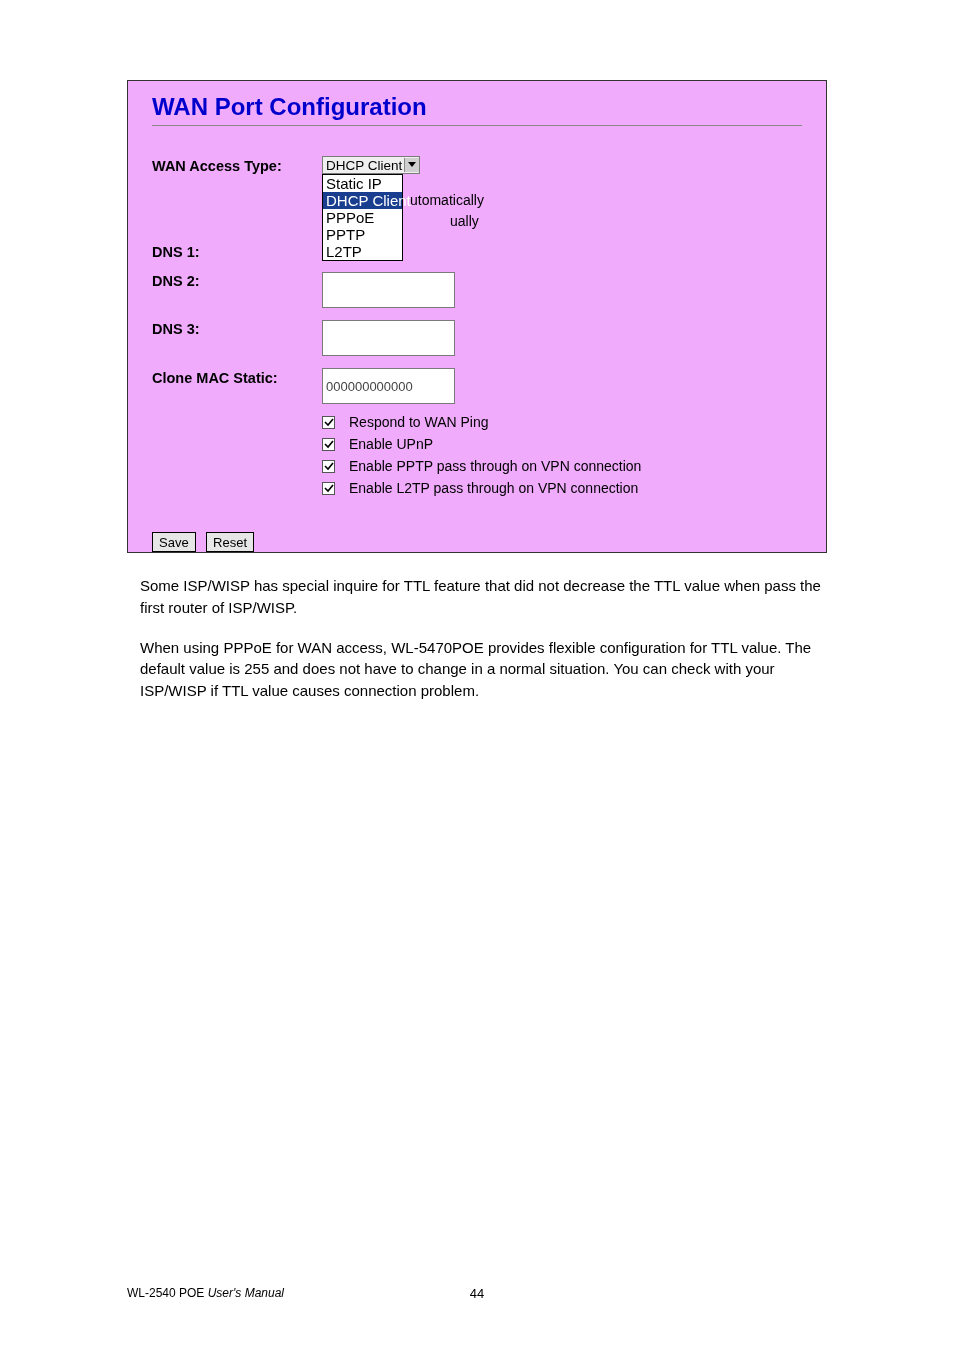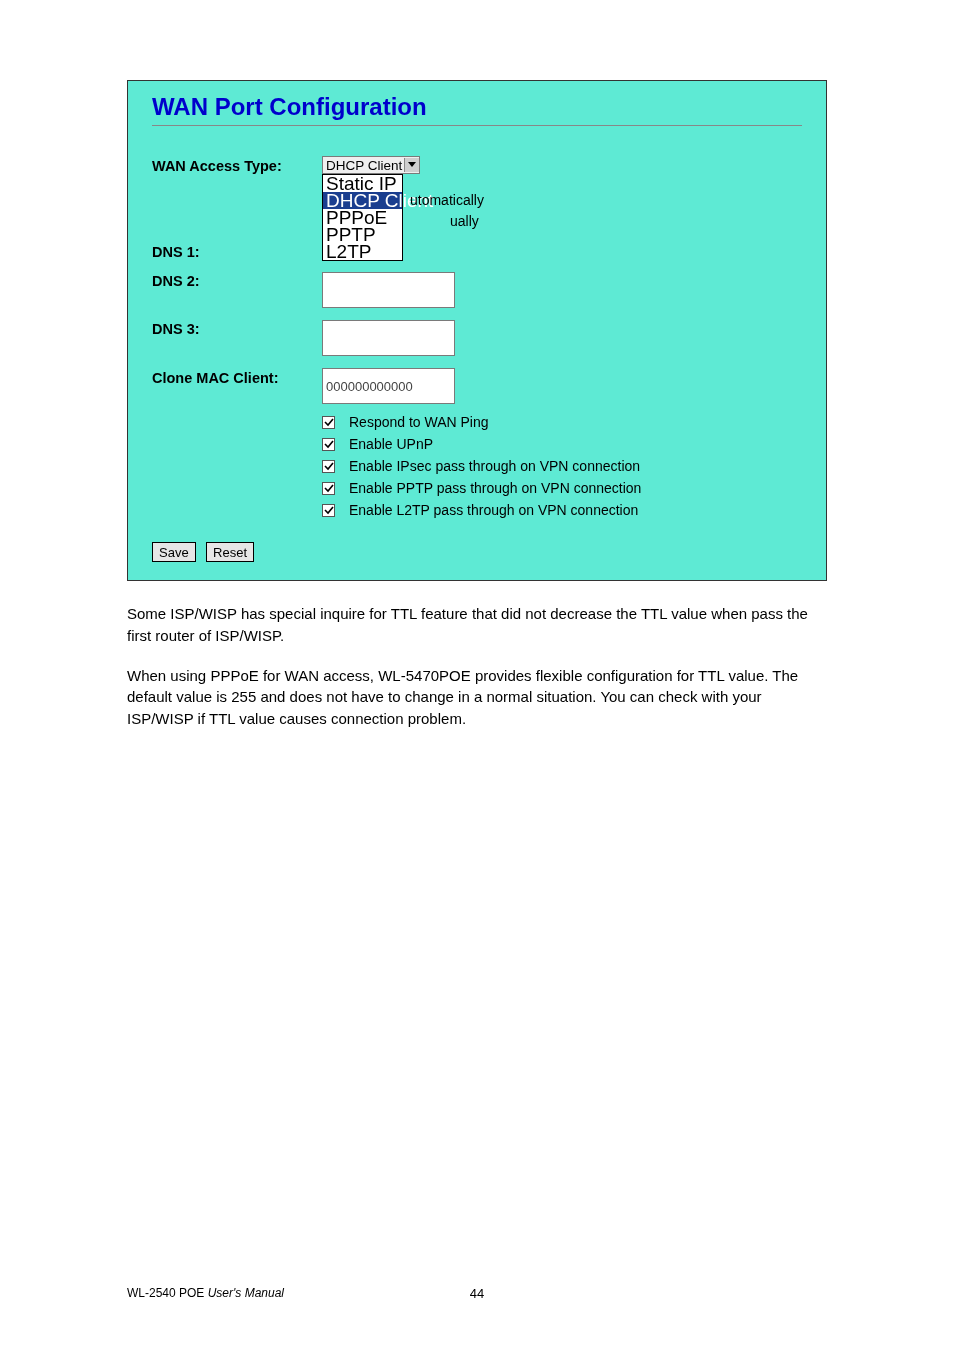--- a/index.html
+++ b/index.html
@@ -7,22 +7,22 @@
       width: 954px;
       height: 1350px;
       background: #fff;
       font-family: Arial, Helvetica, sans-serif;
       position: relative;
       padding: 80px 127px 0 127px;
       color: #000;
     }
     .panel {
       border: 1px solid #333;
-      padding: 10px 24px 18px 24px;
-      background: #5eead4;
+      padding: 10px 24px 0 24px;
+      background: #f0abfc;
     }
     .panel-title {
       color: #0000cc;
       font-size: 24px;
       font-weight: bold;
       margin: 2px 0 4px 0;
     }
     .title-rule {
       border: 0;
       border-top: 1px solid #888;
@@ -61,21 +61,21 @@
       background: #cfcfcf;
       border-left: 1px solid #888;
       display:flex; align-items:center; justify-content:center;
     }
     .selectbox-btn svg { display:block; }
     .dropdown-list {
       position: absolute;
       top: 18px; left: 0;
       border: 1px solid #000;
       background: #fff;
-      font-size: 19px;
+      font-size: 15px;
       line-height: 17px;
       width: 81px;
     }
     .dropdown-list div { padding: 0 3px; white-space: nowrap; }
     .dropdown-list .sel { background: #1a3e8f; color: #fff; }
     .dns-row { margin-top: 12px; }
     .dns-row .label-col { padding-top: 1px; }
     .textinput {
       width: 133px; height: 36px;
       border: 1px solid #7a7a7a;
@@ -93,36 +93,36 @@
     }
     .checkbox {
       width: 13px; height: 13px;
       border: 1px solid #555;
       background: #fff;
       margin-right: 14px;
       display:flex; align-items:center; justify-content:center;
       flex-shrink:0;
     }
     .checkbox svg { display:block; }
-    .btnrow { margin-top: 18px; }
+    .btnrow { margin-top: 30px; }
     .btn {
       font-size: 13px;
       height: 20px;
       padding: 0 6px;
       background: #e6e6e6;
       border: 1px solid #000;
       cursor: pointer;
       margin-right: 6px;
     }
     .bodytext {
       margin-top: 22px;
       font-size: 15px;
       line-height: 1.45;
     }
-    .bodytext p { margin-bottom: 18px; }
+    .bodytext p { margin-bottom: 18px; margin-left: 13px; }
     .suffix-text {
       position: absolute;
       font-size: 14px;
       color: #000;
       white-space: nowrap;
     }
     .footer {
       position: absolute;
       left: 0; right: 0;
       bottom: 50px;
@@ -182,47 +182,39 @@
     </div>
   </div>
   <div class="row dns-row">
     <div class="label-col">DNS 3:</div>
     <div class="field-col">
       <input class="textinput" type="text" value="" style="">
     </div>
   </div>
 
   <div class="row clone-row">
-    <div class="label-col">Clone MAC Client:</div>
+    <div class="label-col">Clone MAC Static:</div>
     <div class="field-col">
       <input class="textinput" type="text" value="000000000000" style="">
       <div class="checks">
         <div class="check-row">
           <span class="checkbox">
               <svg width="10" height="9">
                 <polyline points="1,4 4,7 9,1" fill="none" stroke="#000" stroke-width="1.6"></polyline>
               </svg>
             </span>
           <span>Respond to WAN Ping</span>
         </div>
         <div class="check-row">
           <span class="checkbox">
               <svg width="10" height="9">
                 <polyline points="1,4 4,7 9,1" fill="none" stroke="#000" stroke-width="1.6"></polyline>
               </svg>
             </span>
           <span>Enable UPnP</span>
-        </div>
-        <div class="check-row">
-          <span class="checkbox">
-              <svg width="10" height="9">
-                <polyline points="1,4 4,7 9,1" fill="none" stroke="#000" stroke-width="1.6"></polyline>
-              </svg>
-            </span>
-          <span>Enable IPsec pass through on VPN connection</span>
         </div>
         <div class="check-row">
           <span class="checkbox">
               <svg width="10" height="9">
                 <polyline points="1,4 4,7 9,1" fill="none" stroke="#000" stroke-width="1.6"></polyline>
               </svg>
             </span>
           <span>Enable PPTP pass through on VPN connection</span>
         </div>
         <div class="check-row">

